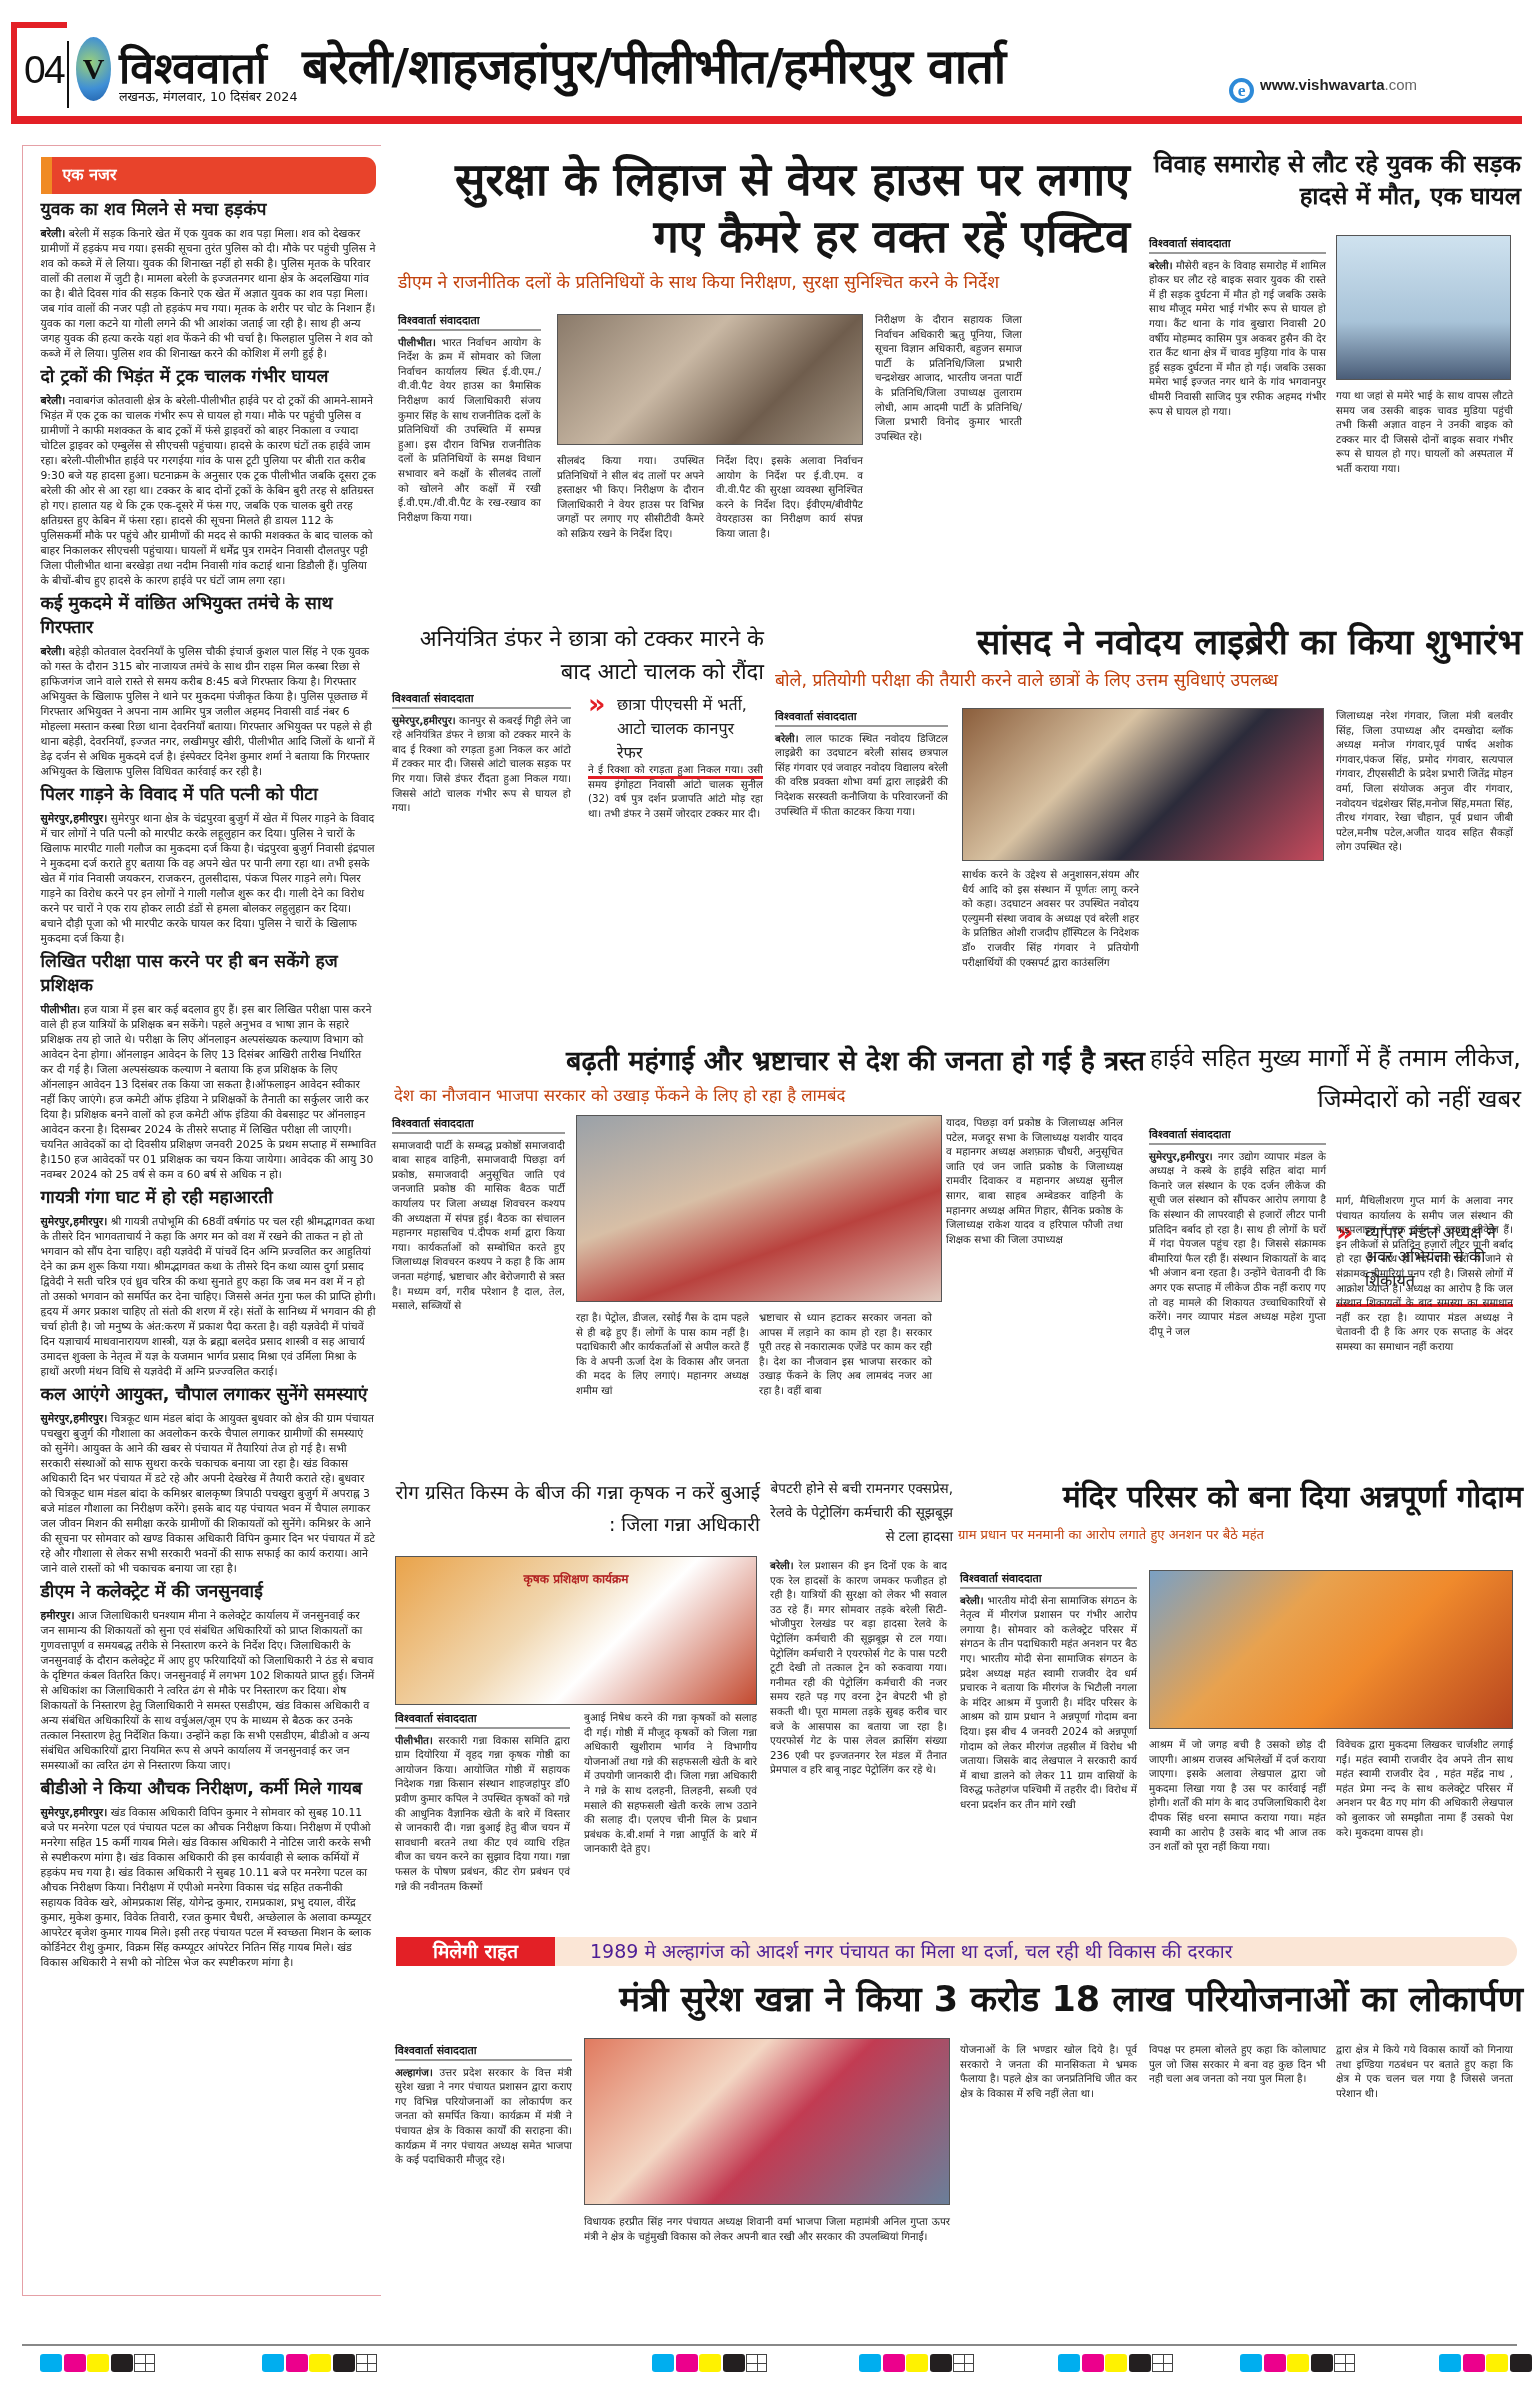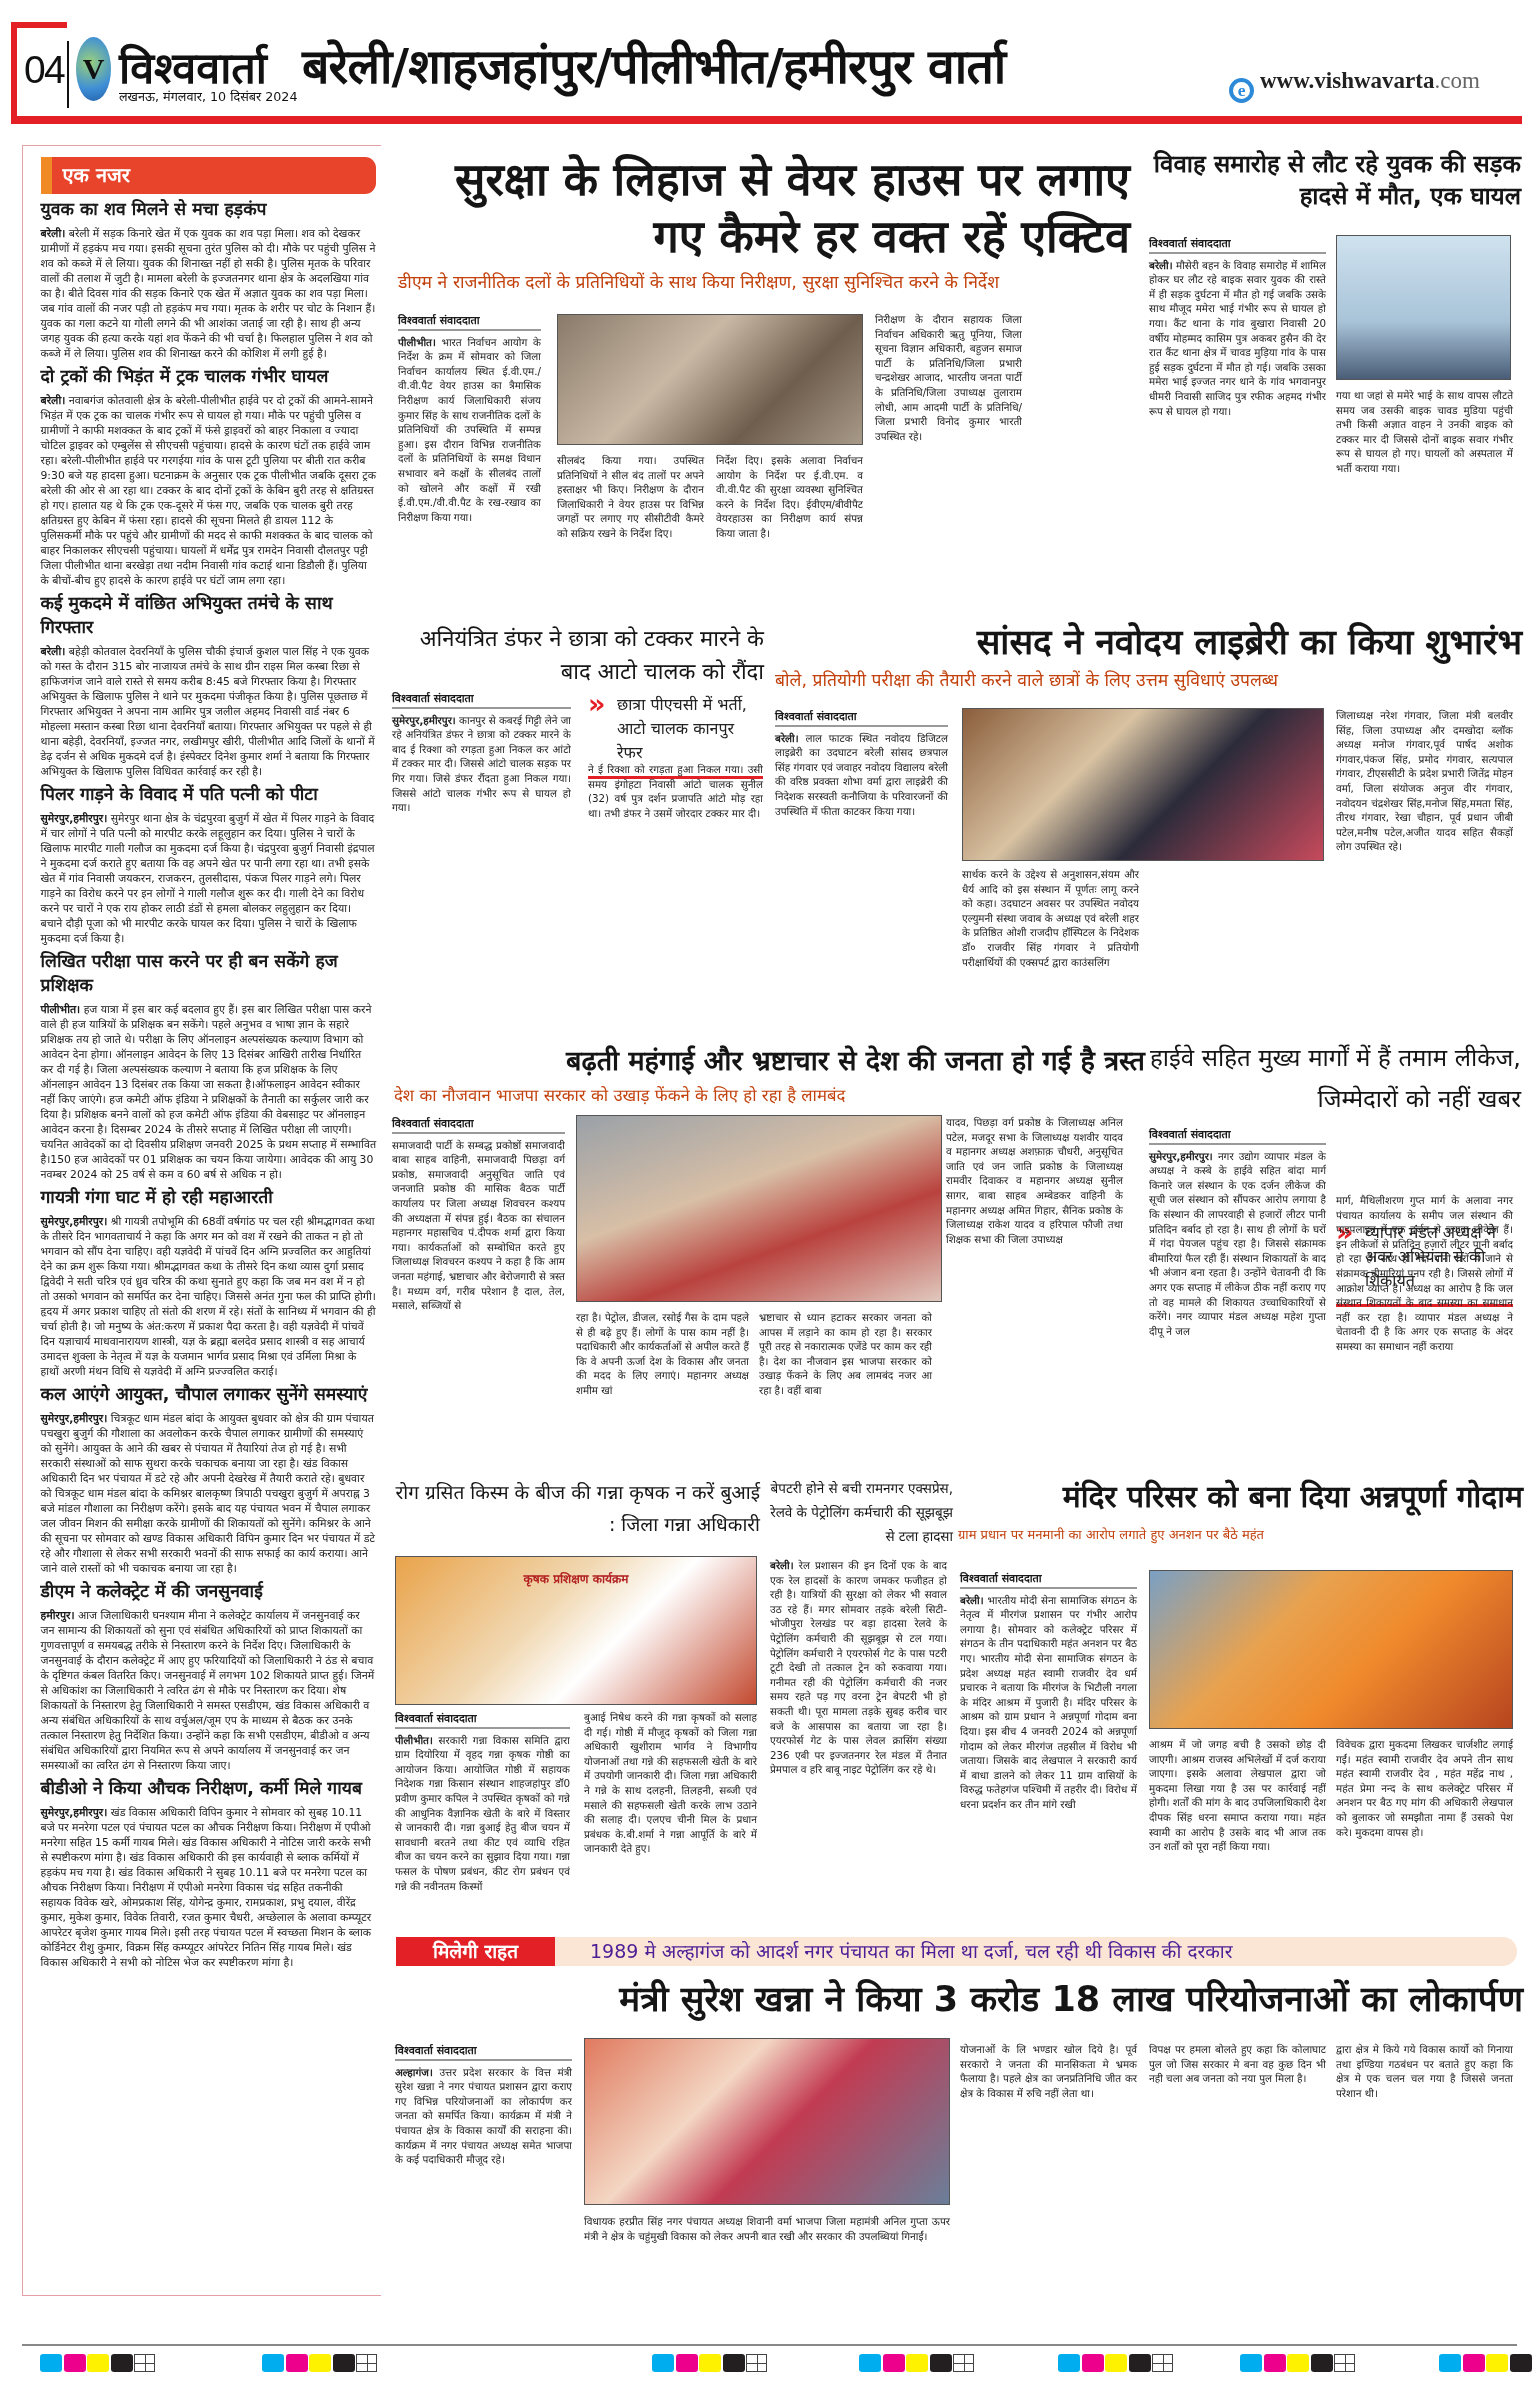--- a/index.html
+++ b/index.html
@@ -5,27 +5,27 @@
   *{box-sizing:border-box;margin:0;padding:0}
   body{width:1533px;height:2389px;background:#fff;font-family:"DejaVu Sans",sans-serif;color:#1a1a1a;position:relative;overflow:hidden}
   .abs{position:absolute}
   .pg-box{left:11px;top:22px;width:56px;height:99px;border-top:6.4px solid #e32026;border-left:6.4px solid #e32026}
   .pg-num{left:24px;top:48px;font-family:"Liberation Sans",sans-serif;font-size:39px;font-weight:400;color:#111;letter-spacing:-1.6px}
   .pg-sep{left:67px;top:41px;width:1.6px;height:67px;background:#111}
   .logo{left:76px;top:37px;width:35px;height:64px;border-radius:50%;background:radial-gradient(circle at 40% 40%,#9bd17a,#3f8fd6 60%,#1f5ea8);display:flex;align-items:center;justify-content:center;color:#111;font-weight:700;font-size:30px;font-family:"Liberation Serif",serif}
   .brand{left:119px;top:37px;font-size:43px;font-weight:700;color:#111}
   .dateline{left:119px;top:87px;font-size:12.7px;color:#111}
   .edition{left:302px;top:32px;font-size:48px;font-weight:700;color:#111;letter-spacing:-0.8px}
-  .site{left:1260px;top:68px;font-family:Liberation Serif, serif;font-size:23px;font-weight:700;color:#222}
+  .site{left:1260px;top:76px;font-family:Liberation Sans, sans-serif;font-size:15px;font-weight:700;color:#222}
   .site .tld{color:#666;font-weight:400}
   .ie{left:1229px;top:78px;width:25.4px;height:25.4px;border-radius:50%;border:4px solid #2d8ad8;color:#2d8ad8;font-weight:700;font-size:17.5px;line-height:17.5px;text-align:center;font-family:"Liberation Serif",serif}
   .redrule{left:11px;top:116px;width:1511px;height:8px;background:#e32026}
   
   .sidebar{left:22px;top:145px;width:359px;height:2151px;border:1.6px solid #e5a0a6;border-right:none;padding:11px 4.8px 0 17.5px}
-  .badge{background:#e8432b;border-left:11px solid #f08a24;color:#fff;font-size:20px;font-weight:700;padding:3.2px 11px;border-radius:0 11px 11px 0;margin-bottom:1px;height:37px;line-height:30px}
+  .badge{background:#e8432b;border-left:11px solid #f08a24;color:#fff;font-size:16px;font-weight:700;padding:3.2px 11px;border-radius:0 11px 11px 0;margin-bottom:1px;height:37px;line-height:30px}
   .sb-h{font-size:17.5px;font-weight:700;line-height:24px;margin:3.2px 0 4.8px}
   .sb-p{font-size:10.8px;line-height:15px;text-align:left}
   .sb-p b{font-weight:700}
   
   .hl{font-weight:700;color:#151515;text-align:right}
   .sub{color:#c2410c;text-align:left}
   .byline{font-size:11px;font-weight:700;border-bottom:2.4px solid #999;padding-bottom:2.4px;margin-bottom:3.2px}
   .col{font-size:10.3px;line-height:14.6px;text-align:justify;color:#222}
   .col b{font-weight:700}
   .photo{background:linear-gradient(135deg,#8a7a6a,#c9b8a4 40%,#6f5d4d 70%,#a89a88);border:0.8px solid #555}

